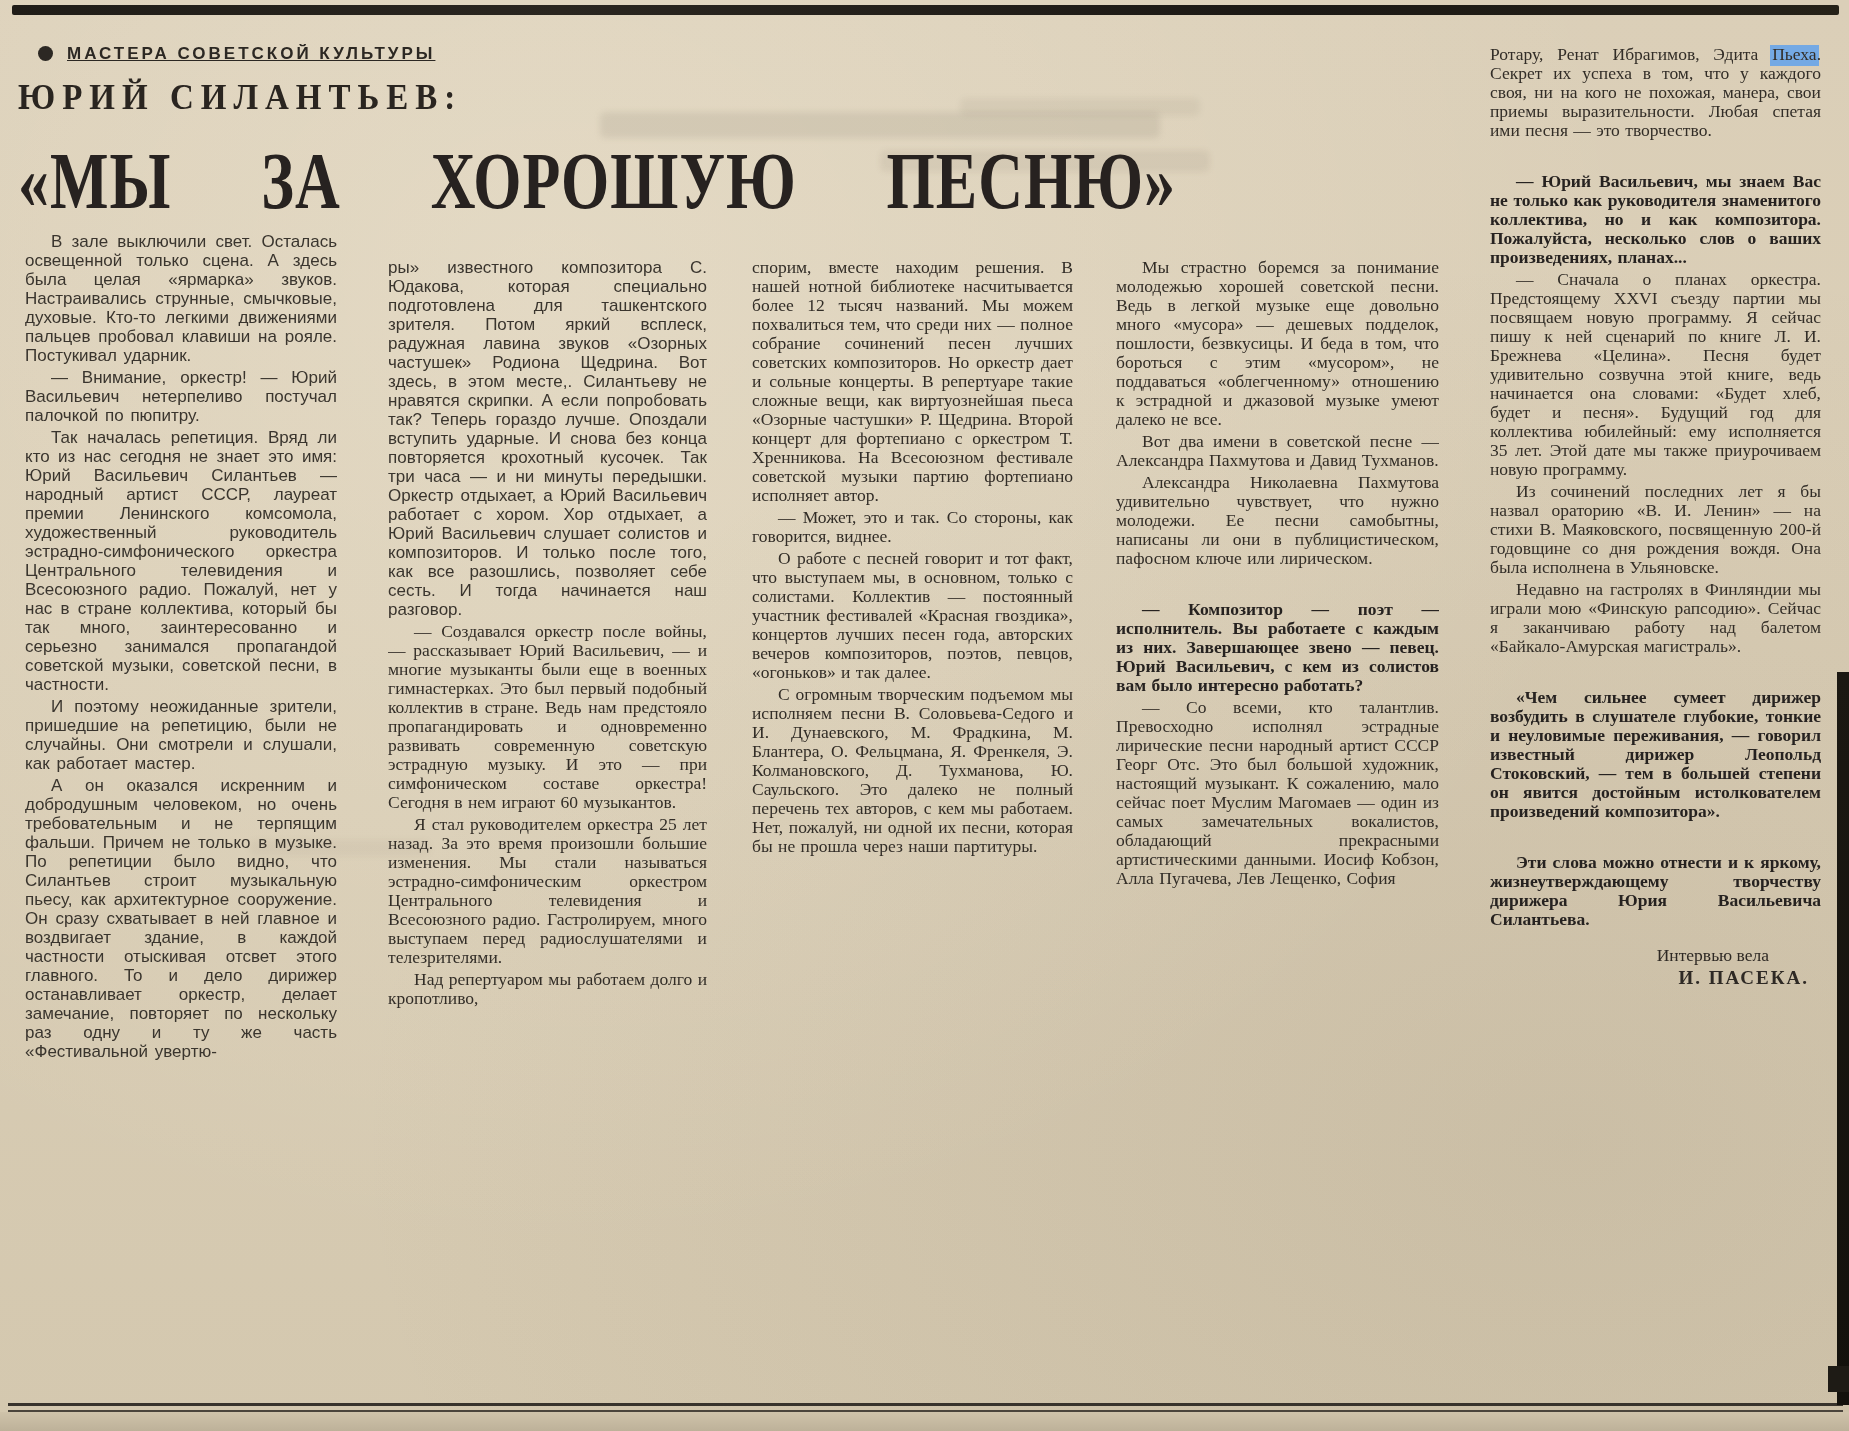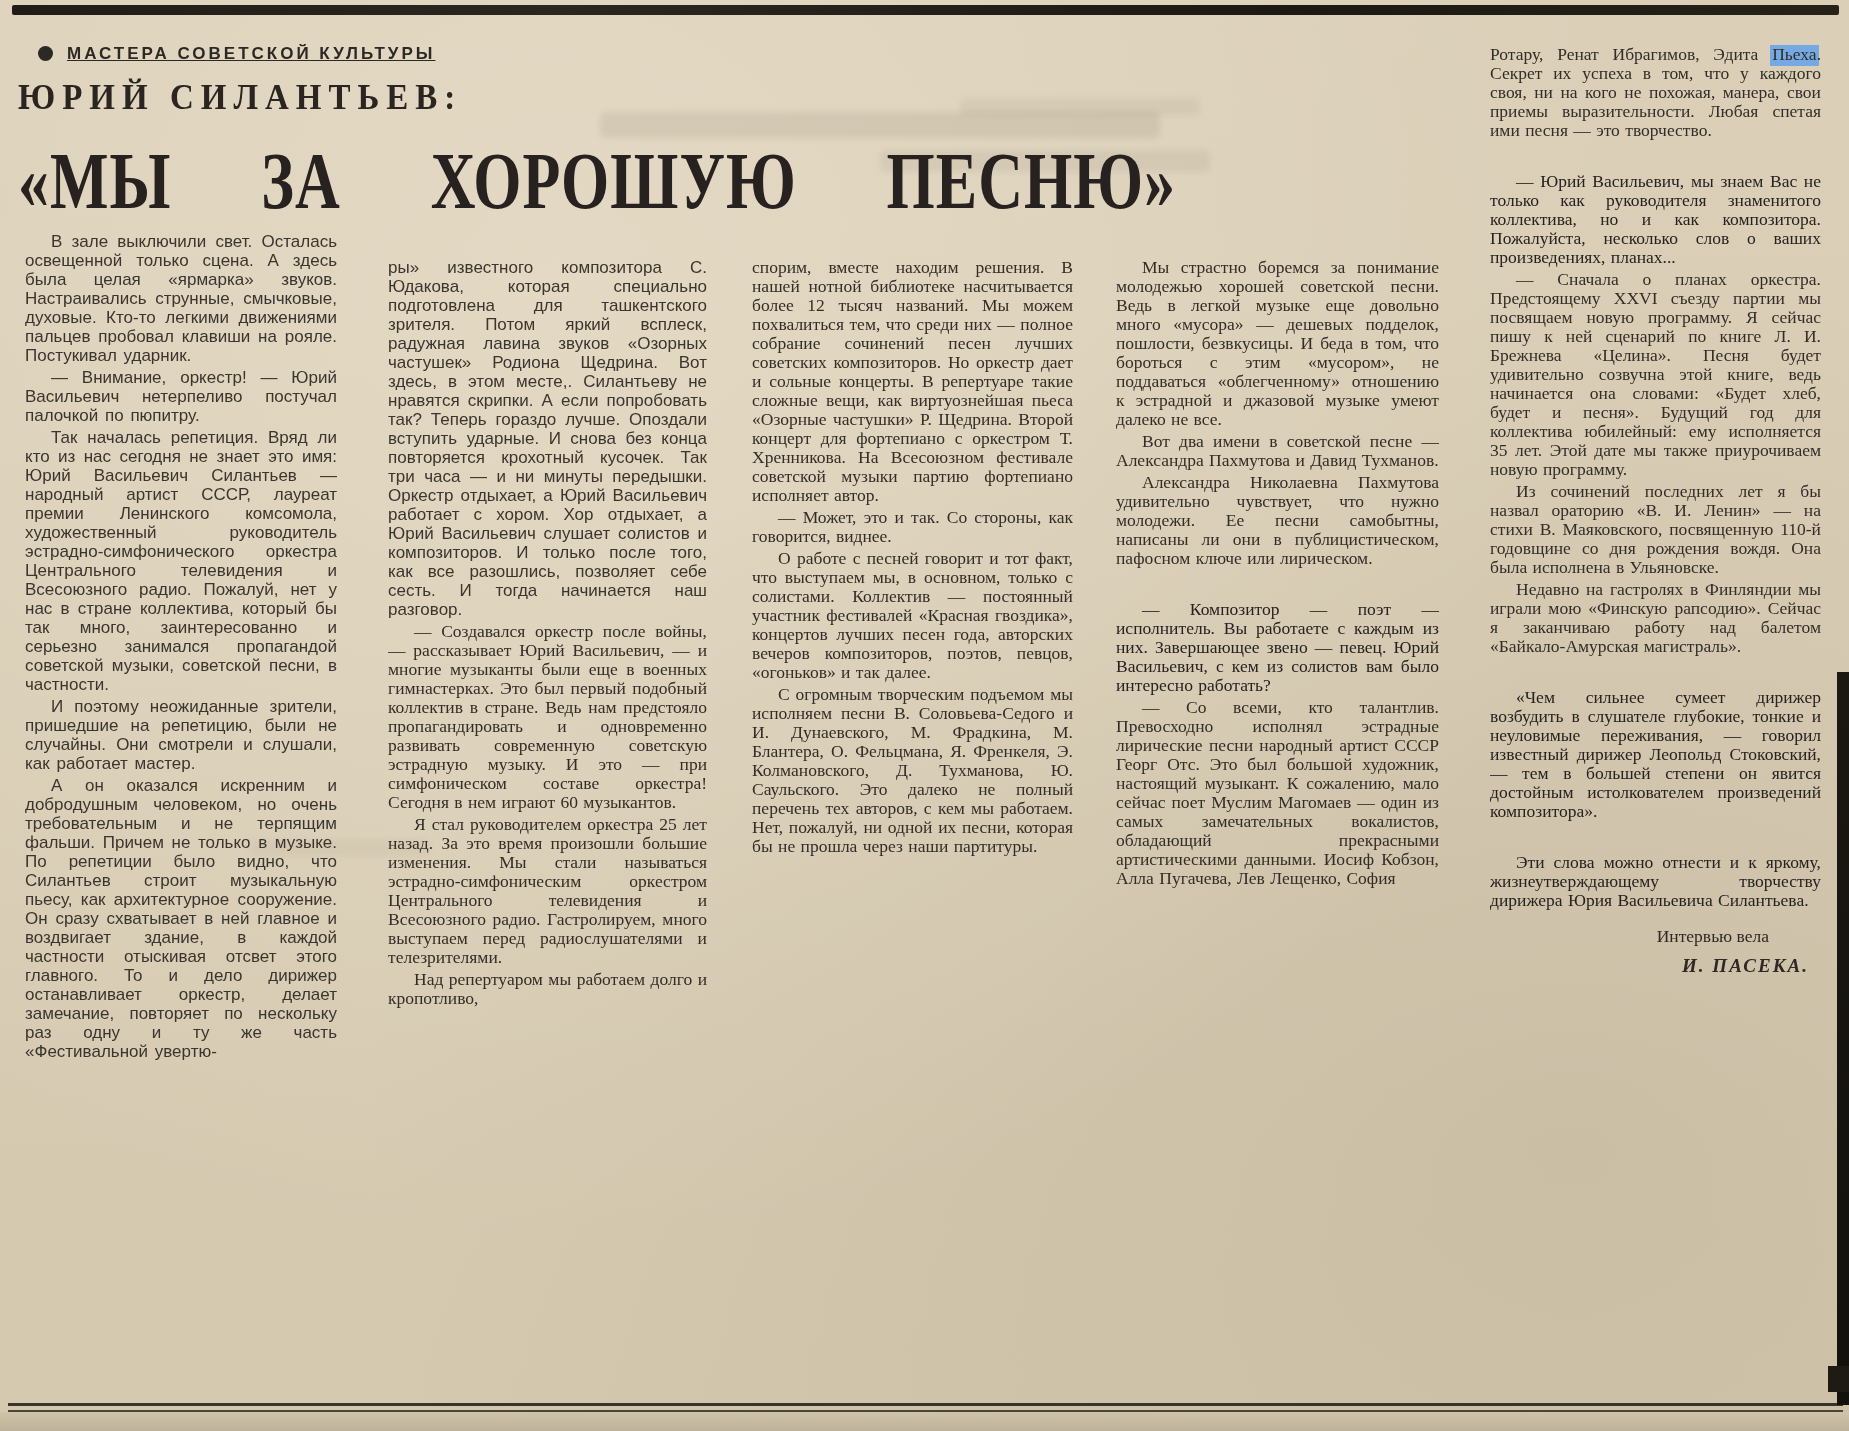--- a/index.html
+++ b/index.html
@@ -64,39 +64,39 @@
     overflow:hidden;
   }
   .col p{
     margin:0 0 3px 0;
     text-indent:26px;
     font-size:17px;line-height:19px;
   }
   .col p.noindent{text-indent:0;}
   .col p.sans{font-family:"Liberation Sans",sans-serif;color:#3a352e;word-spacing:2px;}
   .col p.serif{font-family:"Liberation Serif",serif;color:#322d27;font-size:17.5px;word-spacing:1px;}
-  .col p.bold{font-weight:normal;color:#262220;margin-top:32px;}
+  .col p.bold{font-weight:bold;color:#262220;margin-top:32px;}
   .col-1{left:25px;top:232px;width:312px;height:1163px;}
   .col-2{left:388px;top:258px;width:319px;height:1137px;}
   .col-3{left:752px;top:258px;width:321px;height:1137px;}
   .col-4{left:1116px;top:258px;width:323px;height:1137px;}
   .col-5{left:1490px;top:45px;width:331px;height:1352px;}
 
   .hl{
     background:#74a9e4;
     box-shadow:0 0 0 2px #74a9e4;
   }
 
   .signature{
     margin-top:16px;
     font-family:"Liberation Serif",serif;
     text-align:right;color:#2e2924;
   }
   .signature .role{font-size:17.5px;padding-right:52px;}
-  .signature .name{font-size:19px;font-weight:bold;letter-spacing:2px;padding-right:12px;margin-top:8px;font-style:italic;}
+  .signature .name{font-size:19px;font-weight:bold;letter-spacing:2px;padding-right:12px;margin-top:1px;}
 
   .bottom-rule{
     position:absolute;left:8px;top:1403px;width:1835px;height:4px;
     border-top:3px solid #38332c;border-bottom:2px solid #4a443b;
   }
   .bottom-shade{
     position:absolute;left:0;top:1412px;width:1849px;height:19px;
     background:linear-gradient(180deg,#cfc3aa,#bdb199);
   }
   .right-bar{
@@ -153,21 +153,21 @@
       <p class="serif">Мы страстно боремся за понимание молодежью хорошей советской песни. Ведь в легкой музыке еще довольно много «мусора» — дешевых подделок, пошлости, безвкусицы. И беда в том, что бороться с этим «мусором», не поддаваться «облегченному» отношению к эстрадной и джазовой музыке умеют далеко не все.</p>
       <p class="serif">Вот два имени в советской песне — Александра Пахмутова и Давид Тухманов.</p>
       <p class="serif">Александра Николаевна Пахмутова удивительно чувствует, что нужно молодежи. Ее песни самобытны, написаны ли они в публицистическом, пафосном ключе или лирическом.</p>
       <p class="serif bold">— Композитор — поэт — исполнитель. Вы работаете с каждым из них. Завершающее звено — певец. Юрий Васильевич, с кем из солистов вам было интересно работать?</p>
       <p class="serif">— Со всеми, кто талантлив. Превосходно исполнял эстрадные лирические песни народный артист СССР Георг Отс. Это был большой художник, настоящий музыкант. К сожалению, мало сейчас поет Муслим Магомаев — один из самых замечательных вокалистов, обладающий прекрасными артистическими данными. Иосиф Кобзон, Алла Пугачева, Лев Лещенко, София</p>
     </div>
   <div class="col col-5">
   <p class="serif noindent"><span>Ротару, Ренат Ибрагимов, Эдита </span><span class="hl">Пьеха</span><span>. Секрет их успеха в том, что у каждого своя, ни на кого не похожая, манера, свои приемы выразительности. Любая спетая ими песня — это творчество.</span></p>
       <p class="serif bold">— Юрий Васильевич, мы знаем Вас не только как руководителя знаменитого коллектива, но и как композитора. Пожалуйста, несколько слов о ваших произведениях, планах...</p>
       <p class="serif">— Сначала о планах оркестра. Предстоящему XXVI съезду партии мы посвящаем новую программу. Я сейчас пишу к ней сценарий по книге Л. И. Брежнева «Целина». Песня будет удивительно созвучна этой книге, ведь начинается она словами: «Будет хлеб, будет и песня». Будущий год для коллектива юбилейный: ему исполняется 35 лет. Этой дате мы также приурочиваем новую программу.</p>
-      <p class="serif">Из сочинений последних лет я бы назвал ораторию «В. И. Ленин» — на стихи В. Маяковского, посвященную 110-й годовщине со дня рождения вождя. Она была исполнена в Ульяновске.</p>
+      <p class="serif">Из сочинений последних лет я бы назвал ораторию «В. И. Ленин» — на стихи В. Маяковского, посвященную 200-й годовщине со дня рождения вождя. Она была исполнена в Ульяновске.</p>
       <p class="serif">Недавно на гастролях в Финляндии мы играли мою «Финскую рапсодию». Сейчас я заканчиваю работу над балетом «Байкало-Амурская магистраль».</p>
       <p class="serif bold">«Чем сильнее сумеет дирижер возбудить в слушателе глубокие, тонкие и неуловимые переживания, — говорил известный дирижер Леопольд Стоковский, — тем в большей степени он явится достойным истолкователем произведений композитора».</p>
       <p class="serif bold">Эти слова можно отнести и к яркому, жизнеутверждающему творчеству дирижера Юрия Васильевича Силантьева.</p>
       <div class="signature">
         <div class="role">Интервью  вела</div>
         <div class="name">И.  ПАСЕКА.</div>
       </div>
     </div>
 
   <div class="bottom-rule"></div>

